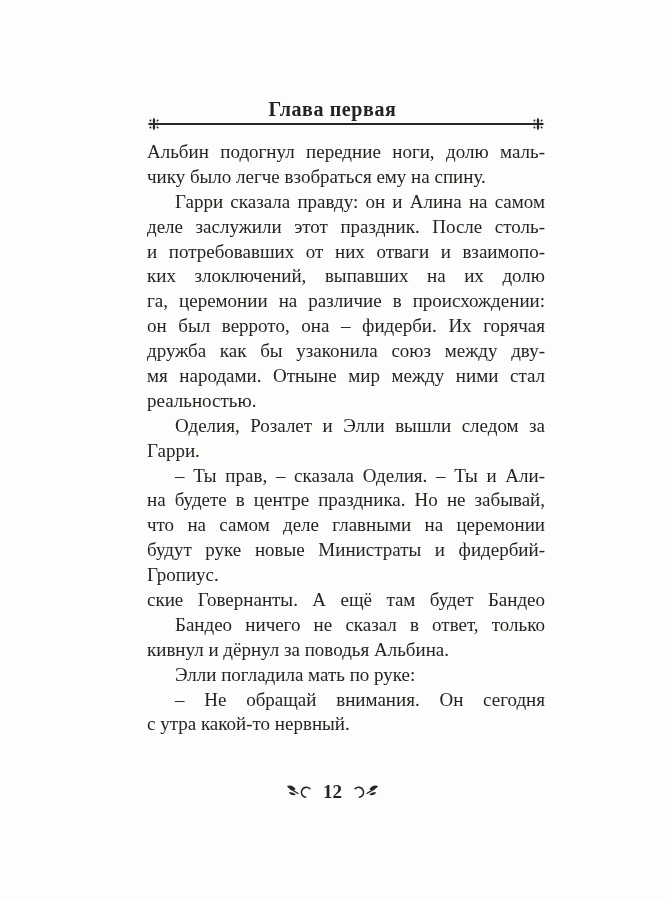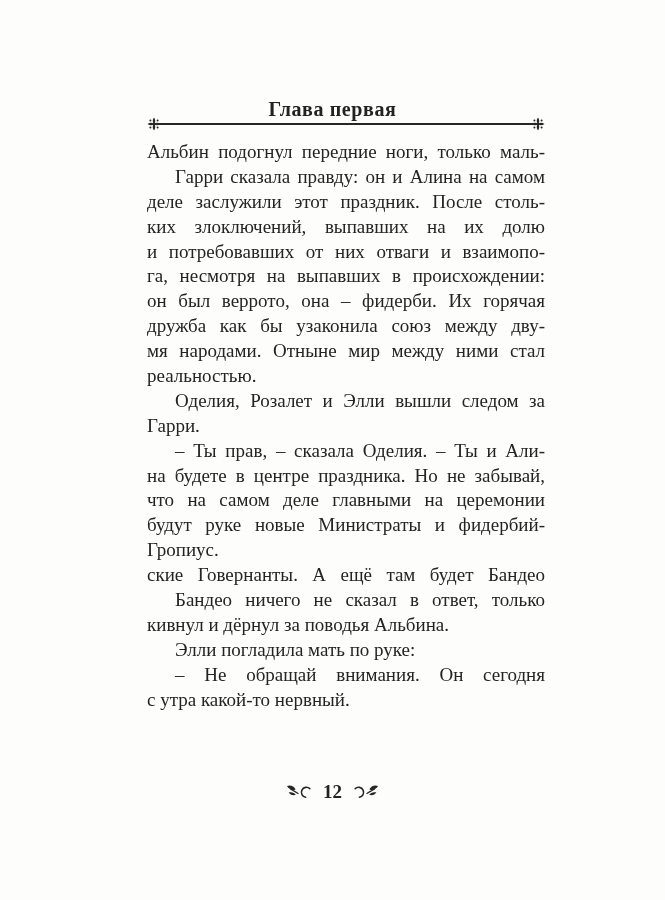--- a/index.html
+++ b/index.html
@@ -131,26 +131,27 @@
         <circle cx="7" cy="7" r="1.6"></circle>
         <circle cx="3.4" cy="3.4" r="1"></circle>
         <circle cx="10.6" cy="3.4" r="1"></circle>
         <circle cx="3.4" cy="10.6" r="1"></circle>
         <circle cx="10.6" cy="10.6" r="1"></circle>
       </g>
     </svg>
   </div>
 
   <div class="body-text">
-      <div class="line">Альбин подогнул передние ноги, только маль-</div>
+      <div class="line">Альбин подогнул передние ноги, долю маль-</div>
+      <div class="line last">чику было легче взобраться ему на спину.</div>
       <div class="line indent">Гарри сказала правду: он и Алина на самом</div>
       <div class="line">деле заслужили этот праздник. После столь-</div>
+      <div class="line">и потребовавших от них отваги и взаимопо-</div>
       <div class="line">ких злоключений, выпавших на их долю</div>
-      <div class="line">и потребовавших от них отваги и взаимопо-</div>
-      <div class="line">га, несмотря на выпавших в происхождении:</div>
+      <div class="line">га, церемонии на различие в происхождении:</div>
       <div class="line">он был веррото, она – фидерби. Их горячая</div>
       <div class="line">дружба как бы узаконила союз между дву-</div>
       <div class="line">мя народами. Отныне мир между ними стал</div>
       <div class="line last">реальностью.</div>
       <div class="line indent">Оделия, Розалет и Элли вышли следом за</div>
       <div class="line last">Гарри.</div>
       <div class="line indent">– Ты прав, – сказала Оделия. – Ты и Али-</div>
       <div class="line">на будете в центре праздника. Но не забывай,</div>
       <div class="line">что на самом деле главными на церемонии</div>
       <div class="line">будут руке новые Министраты и фидербий-</div>

